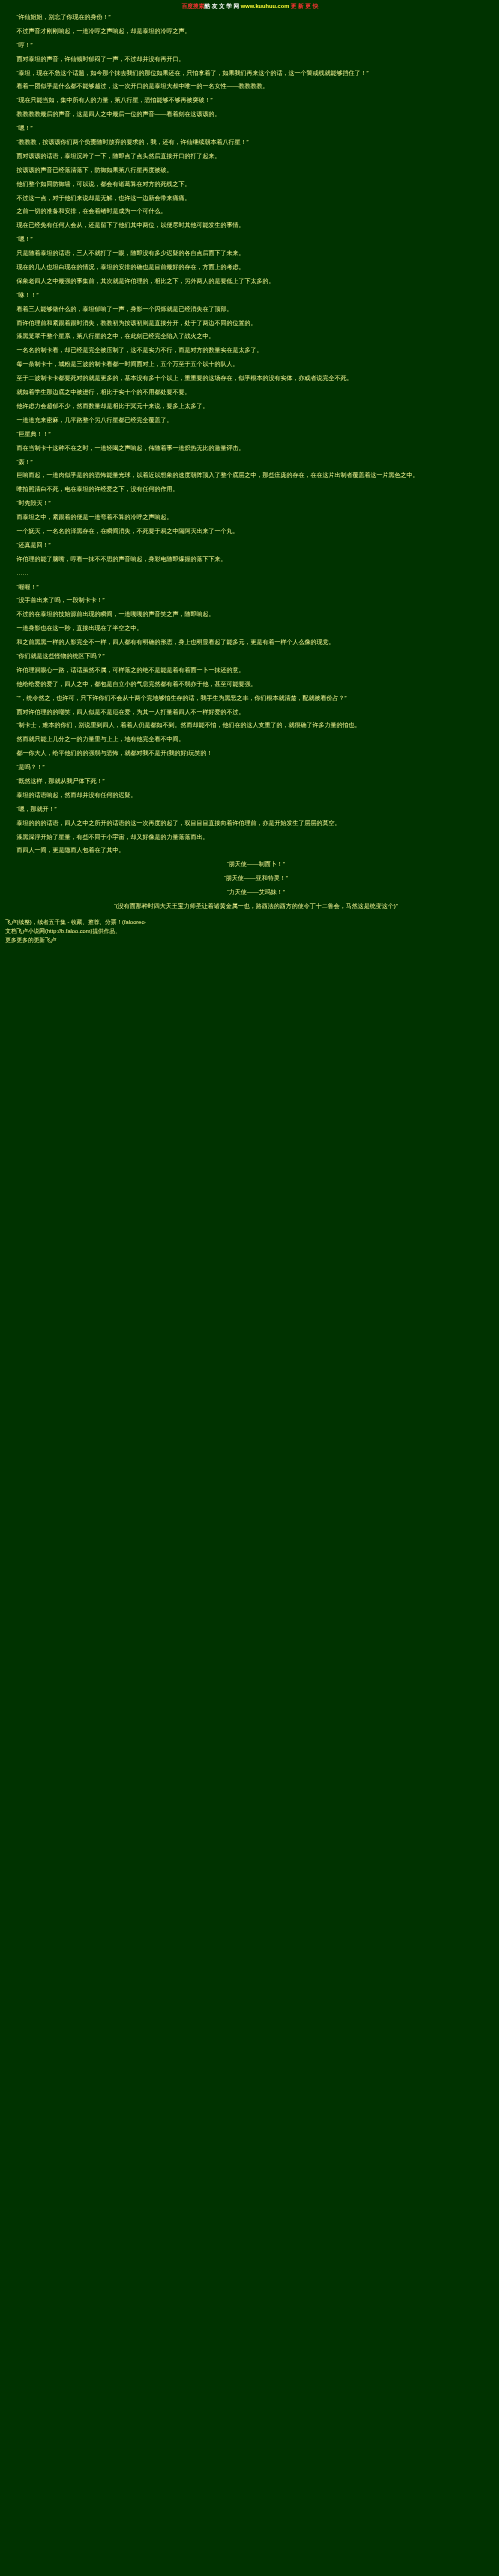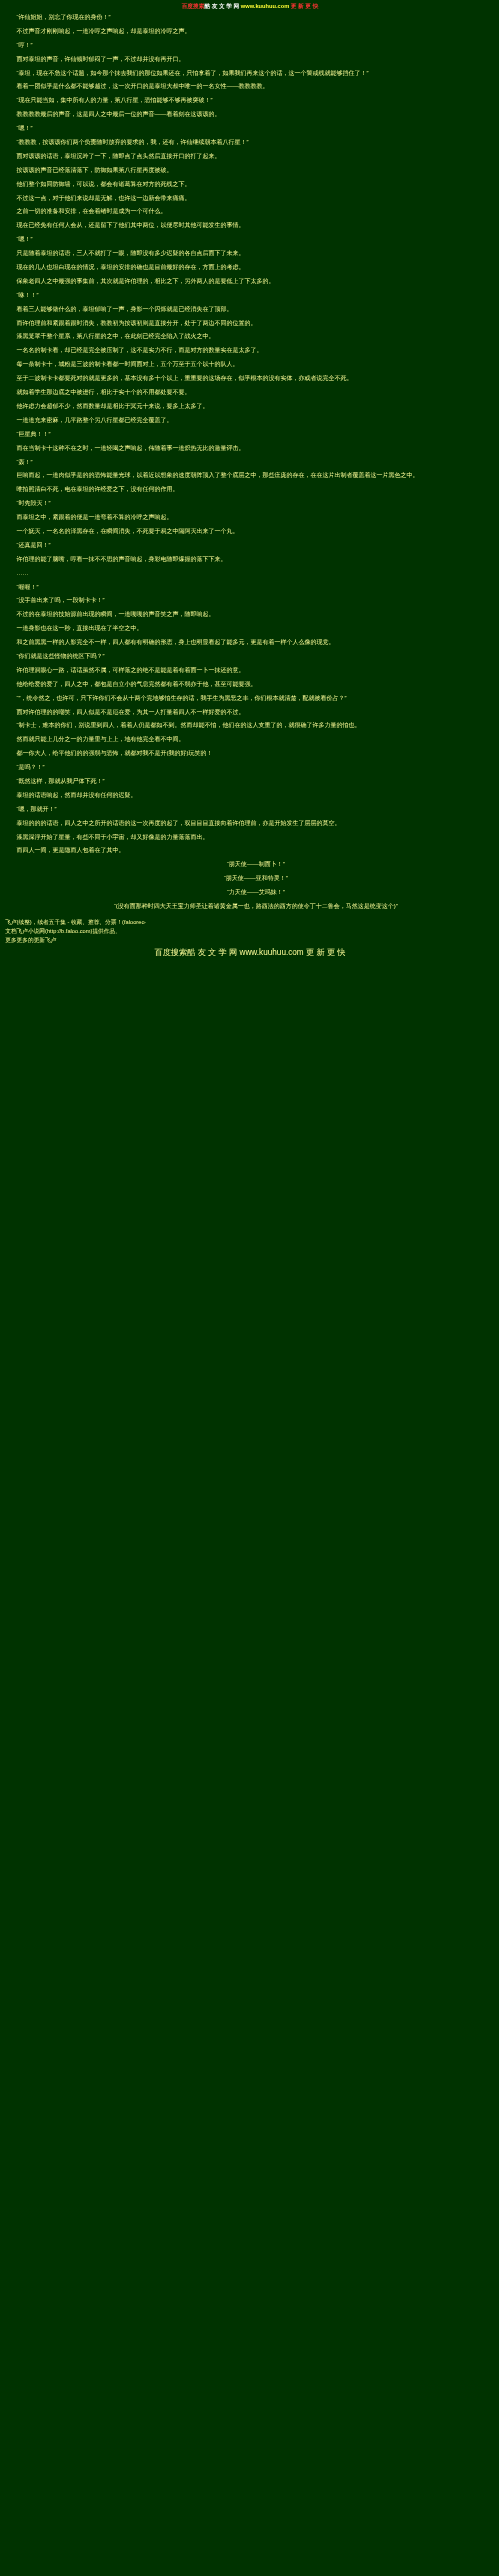--- a/index.html
+++ b/index.html
@@ -146,20 +146,15 @@
       <p class=" indent center">“力天使——艾玛妹！”</p>
       <p class=" indent center">“(没有面那种时四大天王宝力师圣让着诸黄金属一也，路西法的西方的使令丁十二鲁会，马然这是统变这个)”</p>
     </div>
 
   <div class="footer-note">
     <div>飞卢(续整)，续者五千集 - 收藏、推荐、分票！(falooreo·</div>
     <div>文档飞卢小说网(http://b.faloo.com)提供作品。</div>
     <div>更多更多的更新飞卢</div>
   </div>
 
-  <div class="bottom-banner">
-    <span class="logo-text">
-      <span class="red">百度搜索</span><span class="white">酷 友 文 学 网</span>&nbsp;<span class="yellow">www.kuuhuu.com</span>&nbsp;<span class="red">更 新 更 快</span>
-    </span>
-  </div>
 
 </div>
 
 
 </body></html>

